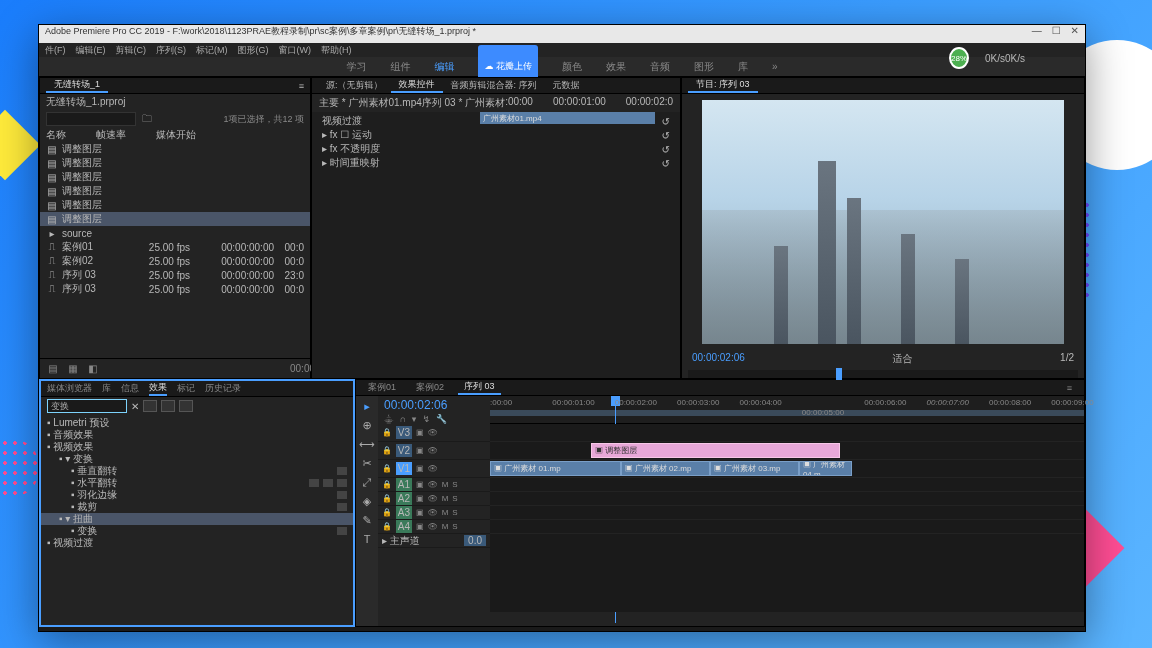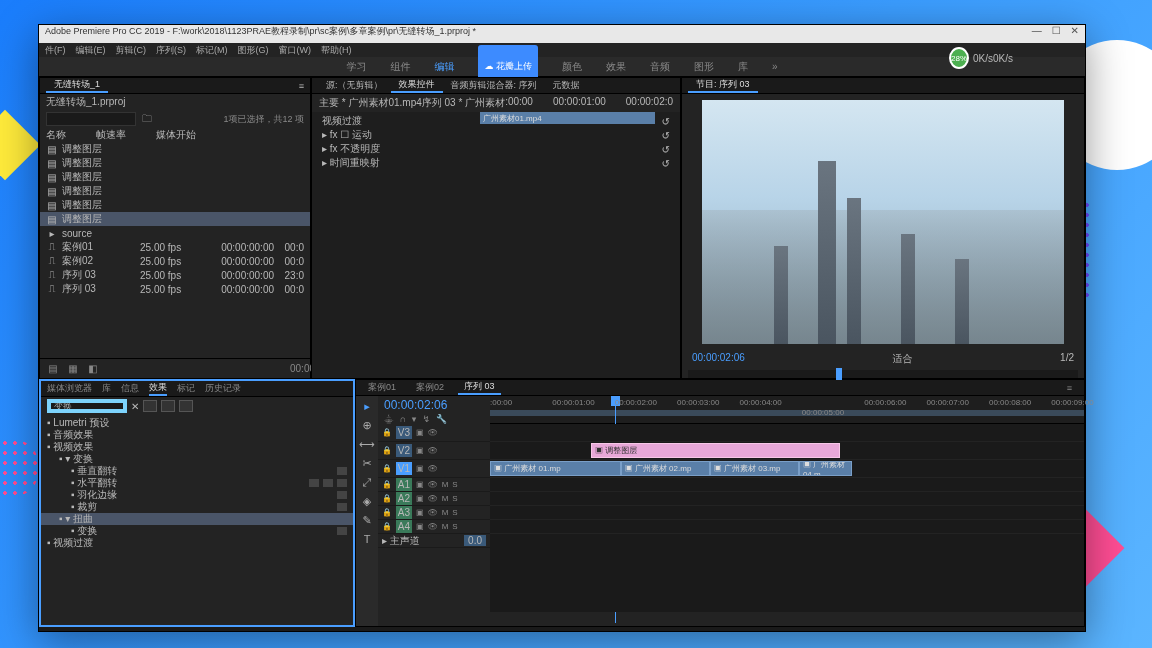--- a/index.html
+++ b/index.html
@@ -10,21 +10,21 @@
 .dec3{right:40px;bottom:70px;width:60px;height:60px;background:#ff4d94;transform:rotate(45deg)}
 .dec4{left:-20px;bottom:150px;width:60px;height:60px;border-radius:50%;background:radial-gradient(#ff4d94 2px,transparent 2px);background-size:10px 10px}
 .dec5{right:60px;top:200px;width:100px;height:100px;background:radial-gradient(#6b4eff 2px,transparent 2px);background-size:10px 10px}
 .appwin{position:absolute;left:38px;top:24px;width:1048px;height:608px;background:#1a1a1a;border:1px solid #000;box-shadow:0 10px 40px rgba(0,0,0,.4)}
 .titlebar{height:18px;background:#e8e8e8;display:flex;align-items:flex-start;padding:0 6px;justify-content:space-between}
 .titlebar .t{color:#333;font-size:9px}
 .winbtns{display:flex;gap:10px}
 .winbtns span{color:#555;font-size:10px}
 .menubar{height:14px;background:#232323;display:flex;align-items:center;gap:10px;padding:0 6px}
 .menubar span{font-size:9px;color:#aaa}
-.topbadge{position:absolute;right:76px;top:20px;width:60px;height:26px;display:flex;align-items:center;gap:4px}
+.topbadge{position:absolute;right:76px;top:20px;width:60px;height:26px;display:flex;align-items:center;gap:16px}
 .topbadge .circ{width:22px;height:22px;border-radius:50%;background:#4caf50;display:flex;align-items:center;justify-content:center;color:#fff;font-size:8px;border:2px solid #fff}
 .topbadge .lbls{display:flex;flex-direction:row;font-size:7px;color:#666}
 .workspacebar{height:20px;background:#2a2a2a;display:flex;align-items:center;justify-content:center;gap:24px;border-bottom:1px solid #000}
 .workspacebar span{font-size:10px;color:#888}
 .workspacebar .active{color:#4a9eff}
 .workspacebar .cloud{background:#3d8bff;padding:15px 6px;border-radius:3px;color:#fff;font-size:9px}
 .mid{display:flex;height:302px}
 .panel{background:#232323;border:1px solid #000;display:flex;flex-direction:column}
 .phead{height:16px;background:#1a1a1a;display:flex;align-items:center;padding:0 6px;border-bottom:1px solid #000}
 .phead span{font-size:9px}
@@ -35,21 +35,21 @@
 .psub{height:16px;display:flex;align-items:center;padding:0 6px;font-size:9px;color:#888}
 .psearch{height:18px;display:flex;align-items:center;padding:0 6px;gap:6px}
 .psearch input{flex:1;max-width:90px;background:#1a1a1a;border:1px solid #333;height:14px;padding:0 3px;color:#aaa;font-size:9px}
 .psearch .info{margin-left:auto;font-size:9px;color:#888}
 .pcols{height:14px;display:flex;padding:0 6px;gap:30px;font-size:9px;color:#888;align-items:center}
 .plist{flex:1;overflow:hidden}
 .prow{height:14px;display:flex;align-items:center;padding:0 6px;font-size:9px}
 .prow:hover,.prow.sel{background:#4a5568}
 .prow .ic{width:12px;text-align:center;margin-right:4px}
 .prow .nm{flex:1}
-.prow .fr{width:50px;text-align:left}
+.prow .fr{width:50px;text-align:right}
 .prow .dur{width:84px;text-align:right}
 .prow .ex{width:30px;text-align:right}
 .pfoot{height:20px;display:flex;align-items:center;gap:6px;padding:0 6px;border-top:1px solid #000}
 .pfoot .ic{width:14px;text-align:center;color:#888;font-size:10px}
 
 .srcpanel{width:370px}
 .srcpanel .sub{padding:2px 6px;font-size:9px;color:#ddd;display:flex;justify-content:center}
 .srcpanel .sub .tl{display:flex;gap:20px}
 .fxlist{padding:2px 10px}
 .fxrow{height:14px;font-size:9px;color:#aaa;display:flex;align-items:center;justify-content:space-between}
@@ -72,21 +72,21 @@
 .progslide .ph{position:absolute;left:38%;top:-2px;width:6px;height:12px;background:#4a9eff}
 .progbtns{display:flex;justify-content:center;gap:10px;padding:3px 0}
 .progbtns span{font-size:10px;color:#aaa;cursor:pointer}
 
 .lower{display:flex;height:248px}
 .effects{width:316px;border:2px solid #4a9eff}
 .effects .tabs2{height:16px;display:flex;gap:10px;padding:0 6px;border-bottom:1px solid #000;background:#1a1a1a;align-items:center}
 .effects .tabs2 span{font-size:9px;color:#888}
 .effects .tabs2 .active{color:#ddd;border-bottom:2px solid #4a9eff}
 .effsearch{display:flex;align-items:center;gap:4px;padding:2px 6px}
-.effsearch input{flex:1;max-width:80px;background:#1a1a1a;border:4px solid #7dd3fc;height:14px;color:#aaa;font-size:9px;padding:0 3px}
+.effsearch input{flex:1;max-width:80px;background:#1a1a1a;border:1px solid #7dd3fc;height:14px;color:#aaa;font-size:9px;padding:0 3px}
 .effsearch .x{font-size:10px}
 .effsearch .bx{width:14px;height:12px;background:#333;border:1px solid #555}
 .efftree{flex:1;padding:2px 0;overflow:hidden}
 .efrow{height:12px;display:flex;align-items:center;font-size:9px;padding:0 6px}
 .efrow.sel{background:#4a5568}
 .efrow .ind1{padding-left:12px}
 .efrow .ind2{padding-left:24px}
 .efrow .bxr{margin-left:auto;display:flex;gap:4px}
 .efrow .bxr span{width:10px;height:8px;background:#444;display:inline-block}
 
@@ -464,21 +464,21 @@
       <div class="tlruler" id="tlruler">
        <div class="top"></div>
        <div class="ph2"></div>
       <span class="tick" style="left: 0%;">:00:00</span>
                 <span class="tick" style="left: 10.5%;">00:00:01:00</span>
                 <span class="tick" style="left: 21%;">00:00:02:00</span>
                 <span class="tick" style="left: 31.5%;">00:00:03:00</span>
                 <span class="tick" style="left: 42%;">00:00:04:00</span>
                 <span class="tick" style="left: 52.5%; margin-top: 10px;">00:00:05:00</span>
                 <span class="tick" style="left: 63%;">00:00:06:00</span>
-                <span class="tick" style="left: 73.5%;">00:00:07:00</span>
+                <span class="tick" style="left: 73.5%; font-style: italic;">00:00:07:00</span>
                 <span class="tick" style="left: 84%;">00:00:08:00</span>
                 <span class="tick" style="left: 94.5%;">00:00:09:00</span>
               </div>
      </div>
      <div class="tltracks">
       <div class="trkhead" id="trkhead">
                 <div class="trkrow">
                   <span class="ic2">🔒</span>
                   <span class="lbl v">V3</span>
                   <span class="ic2">▣</span>

